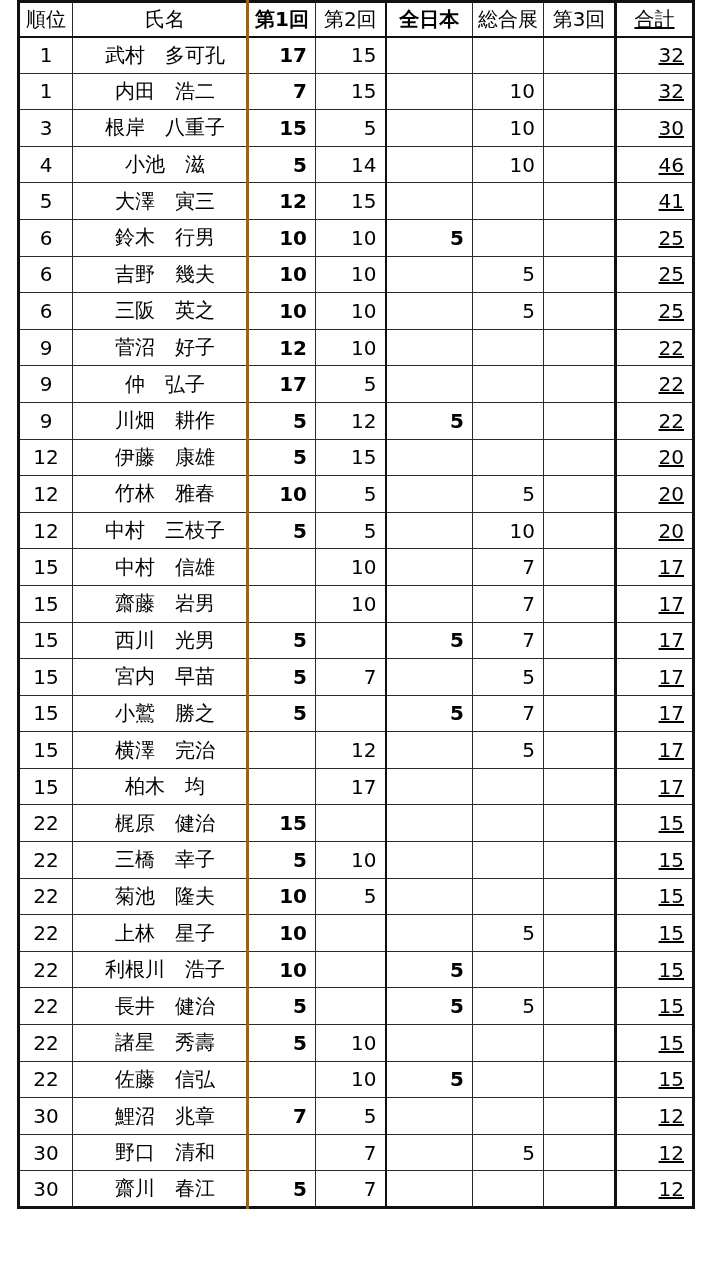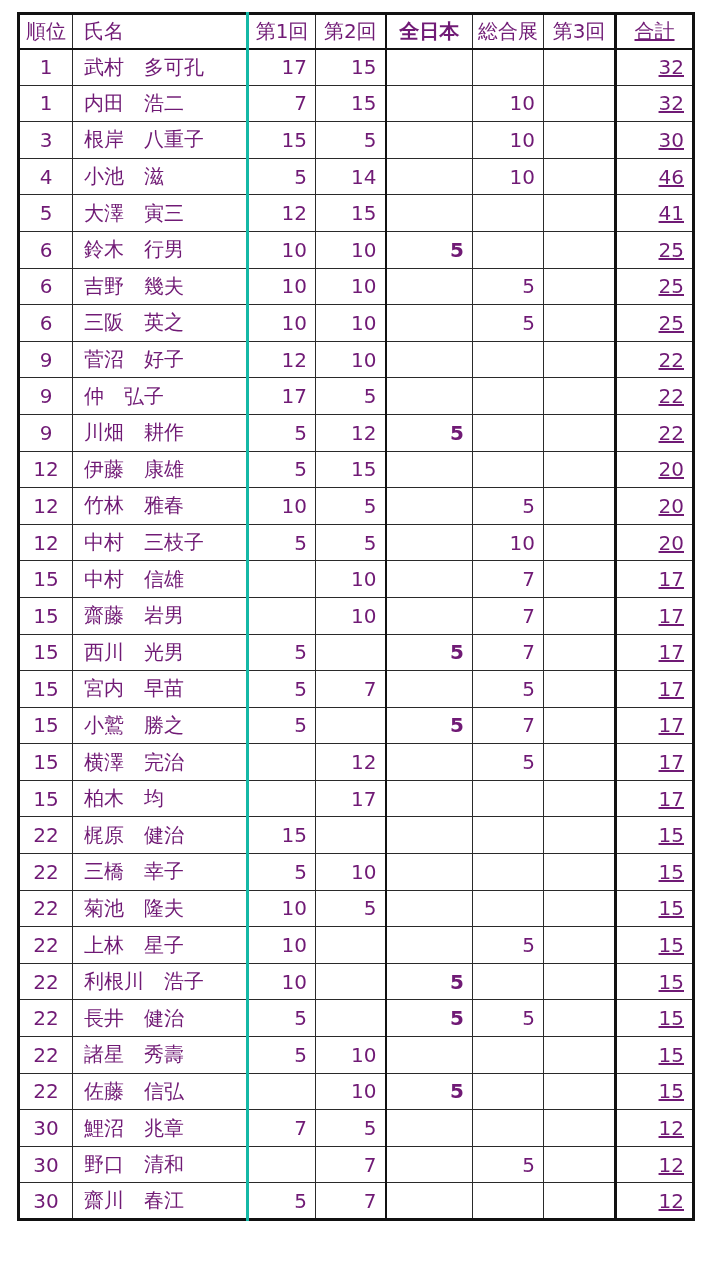--- a/index.html
+++ b/index.html
@@ -13,26 +13,26 @@
   .page {
     position: relative;
     width: 704px;
     height: 1279px;
     background: #ffffff;
     overflow: hidden;
   }
   table.ranking {
     position: absolute;
     left: 17px;
-    top: 12px;
+    top: 0;
     border-collapse: collapse;
     table-layout: fixed;
     border: 3px solid #111111;
     font-size: 20px;
-    color: #701a75;
+    color: #000000;
   }
   col.col-rank     { width: 54px; }
   col.col-name     { width: 175px; }
   col.col-r1       { width: 68px; }
   col.col-r2       { width: 70px; }
   col.col-alljapan { width: 87px; }
   col.col-sogoten  { width: 71px; }
   col.col-r3       { width: 72px; }
   col.col-total    { width: 78px; }
 
@@ -44,26 +44,26 @@
     font-weight: normal;
     white-space: nowrap;
     overflow: hidden;
     box-sizing: border-box;
   }
   thead th {
     height: 35px;
     border-bottom: 2.5px solid #111111;
   }
   
-  th.col-r1, td.col-r1         { border-left: 3px solid #14b8a6; }
+  th.col-r1, td.col-r1         { border-left: 3px solid #a16207; font-weight: bold; }
   th.col-alljapan, td.col-alljapan { border-left: 2px solid #111111; font-weight: bold; }
   th.col-total, td.col-total   { border-left: 3px solid #111111; text-decoration: underline; }
 
   th.col-name, td.col-name {
-    text-align: left;
+    text-align: center;
     padding-left: 11px;
   }
   td.col-r1, td.col-r2, td.col-alljapan, td.col-sogoten, td.col-r3, td.col-total {
     text-align: right;
     padding-right: 8px;
   }
 </style>
 </head>
 <body>
 

